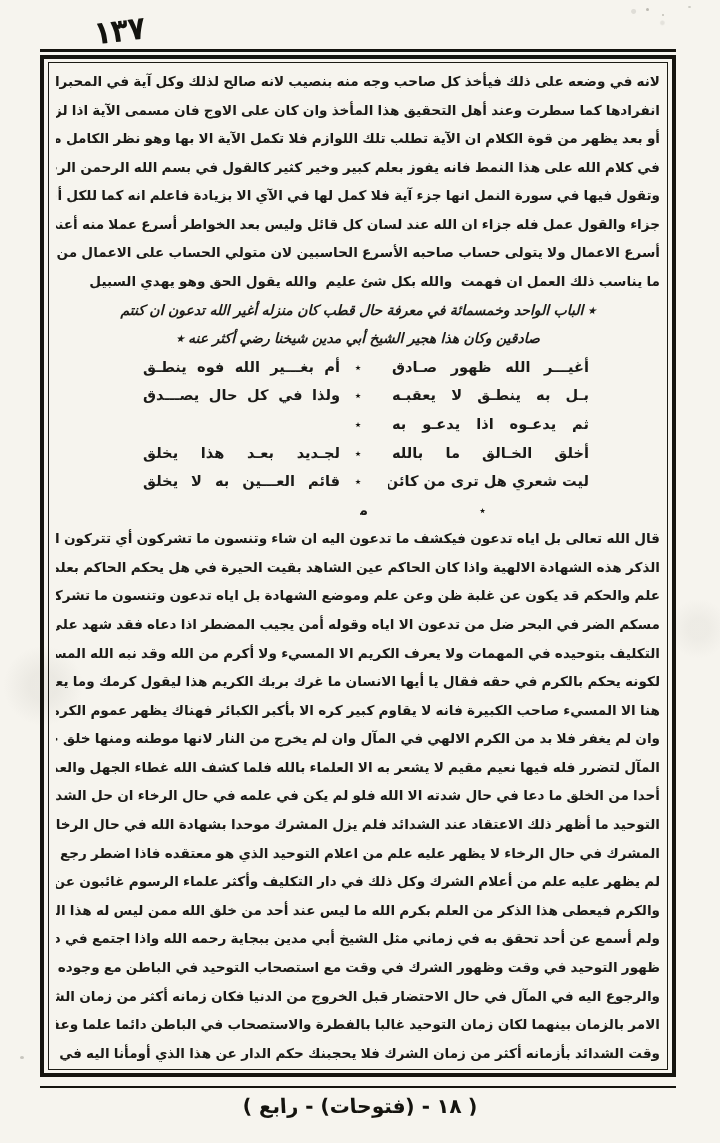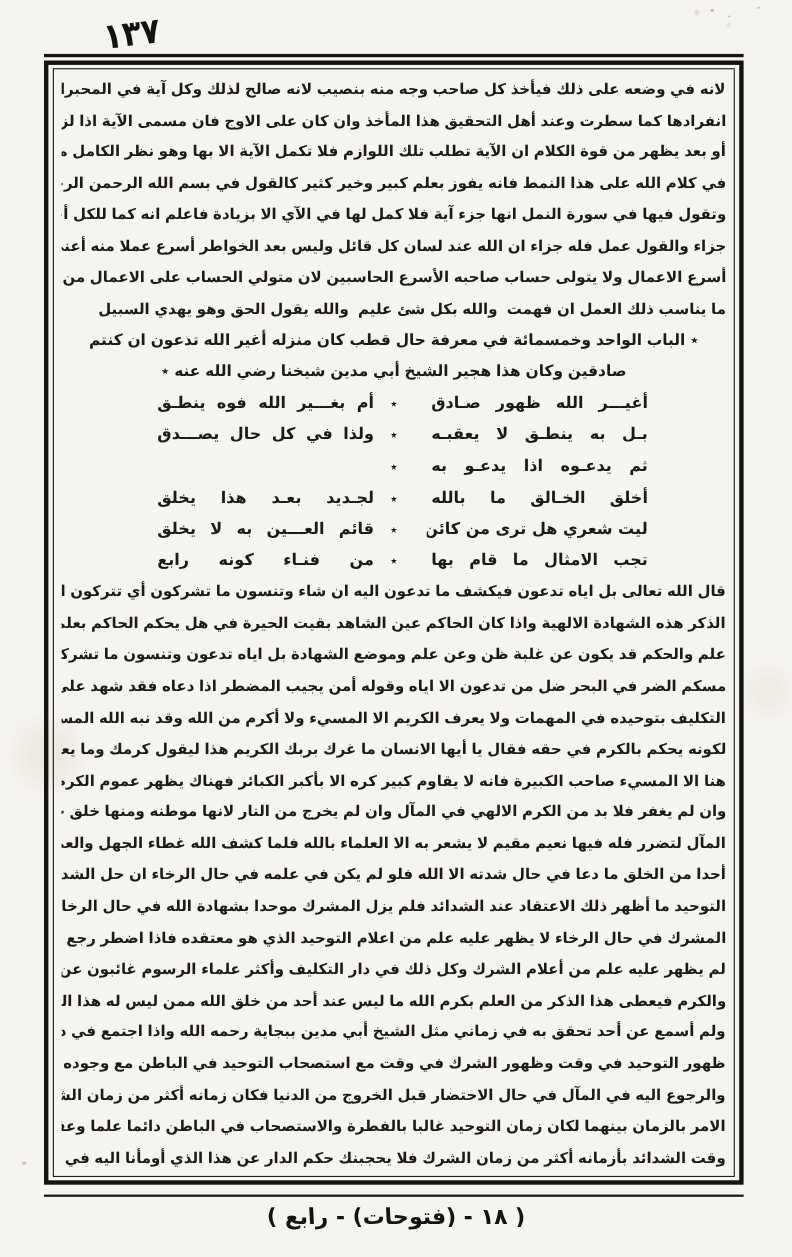--- a/index.html
+++ b/index.html
@@ -55,20 +55,21 @@
     overflow:hidden;
     white-space:nowrap;
     color:#1c1b17;
   }
   .line.para-end{
     text-align:left;text-align-last:right;white-space:pre;
   }
   .line.heading{
     text-align:center;text-align-last:center;white-space:nowrap;
     font-size:14px;
+    font-style:italic;
   }
   .poem-row{
     flex:0 0 auto;
     height:28px;line-height:28px;
     width:470px;margin:0 auto;
     display:grid;grid-template-columns:1fr 28px 1fr;
     direction:rtl;
     font-size:14.6px;font-weight:700;
     overflow:hidden;
   }
@@ -111,21 +112,21 @@
         <div class="line">لانه في وضعه على ذلك فيأخذ كل صاحب وجه منه بنصيب لانه صالح لذلك وكل آية في المحبرات انما تؤخذ على</div>
           <div class="line">انفرادها كما سطرت وعند أهل التحقيق هذا المأخذ وان كان على الاوج فان مسمى الآية اذا لزمتها أمور من قبل</div>
           <div class="line">أو بعد يظهر من قوة الكلام ان الآية تطلب تلك اللوازم فلا تكمل الآية الا بها وهو نظر الكامل من الرجال فمن ينظر</div>
           <div class="line">في كلام الله على هذا النمط فانه يفوز بعلم كبير وخير كثير كالقول في بسم الله الرحمن الرحيم انها آية مستقلة</div>
           <div class="line">وتقول فيها في سورة النمل انها جزء آية فلا كمل لها في الآي الا بزيادة فاعلم انه كما للكل أجل كتاب كذلك لكل عمل</div>
           <div class="line">جزاء والقول عمل فله جزاء ان الله عند لسان كل قائل وليس بعد الخواطر أسرع عملا منه أعني من اللسان فالقول</div>
           <div class="line">أسرع الاعمال ولا يتولى حساب صاحبه الأسرع الحاسبين لان متولي الحساب على الاعمال من الاسماء الالهية</div>
           <div class="line para-end">ما يناسب ذلك العمل ان فهمت  والله بكل شئ عليم  والله يقول الحق وهو يهدي السبيل</div>
 
         <div class="line heading">٭ الباب الواحد وخمسمائة في معرفة حال قطب كان منزله أغير الله تدعون ان كنتم</div>
-          <div class="line heading">صادقين وكان هذا هجير الشيخ أبي مدين شيخنا رضي الله عنه ٭</div>
+          <div class="line heading">صادقين وكان هذا هجير الشيخ أبي مدين شيخنا رضي أكثر عنه ٭</div>
 
         <div class="poem-row">
             <div class="hemi">أغيـــر الله ظهور صـادق</div>
             <div class="star">٭</div>
             <div class="hemi">أم بغـــير الله فوه ينطـق</div>
           </div>
           <div class="poem-row">
             <div class="hemi">بـل به ينطـق لا يعقبـه</div>
             <div class="star">٭</div>
             <div class="hemi">ولذا في كل حال يصـــدق</div>
@@ -138,21 +139,20 @@
             <div class="hemi">أخلق الخـالق ما بالله</div>
             <div class="star">٭</div>
             <div class="hemi">لجـديد بعـد هذا يخلق</div>
           </div>
           <div class="poem-row">
             <div class="hemi">ليت شعري هل ترى من كائن</div>
             <div class="star">٭</div>
             <div class="hemi">قائم العـــين به لا يخلق</div>
           </div>
           <div class="poem-row">
-            <div class="hemi">تجب الامثال ما قام بها</div>
             <div class="star">٭</div>
             <div class="hemi">من فنـاء كونه رابع</div>
           </div>
 
         <div class="line">قال الله تعالى بل اياه تدعون فيكشف ما تدعون اليه ان شاء وتنسون ما تشركون أي تتركون الشرك فانتج هذا</div>
           <div class="line">الذكر هذه الشهادة الالهية واذا كان الحاكم عين الشاهد بقيت الحيرة في هل يحكم الحاكم بعلمه أم لا فان الشهادة</div>
           <div class="line">علم والحكم قد يكون عن غلبة ظن وعن علم وموضع الشهادة بل اياه تدعون وتنسون ما تشركون وهو قوله واذا</div>
           <div class="line">مسكم الضر في البحر ضل من تدعون الا اياه وقوله أمن يجيب المضطر اذا دعاه فقد شهد على نفسه لنا في دار</div>
           <div class="line">التكليف بتوحيده في المهمات ولا يعرف الكريم الا المسيء ولا أكرم من الله وقد نبه الله المسيء ان يقول بكرم الحق</div>
           <div class="line">لكونه يحكم بالكرم في حقه فقال يا أيها الانسان ما غرك بربك الكريم هذا ليقول كرمك وما يعني بالانسان</div>

